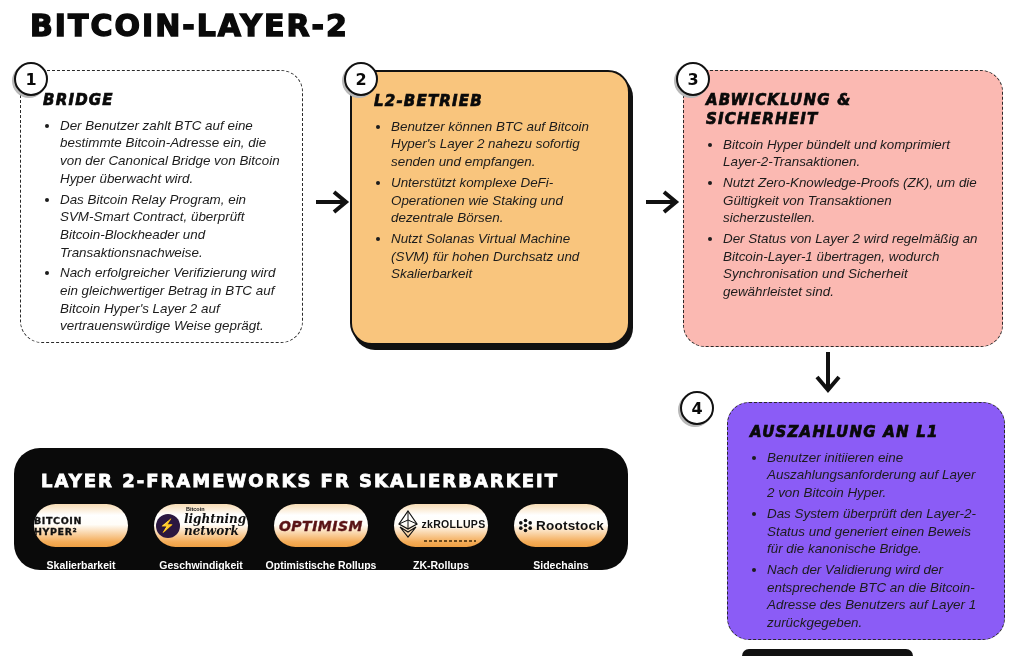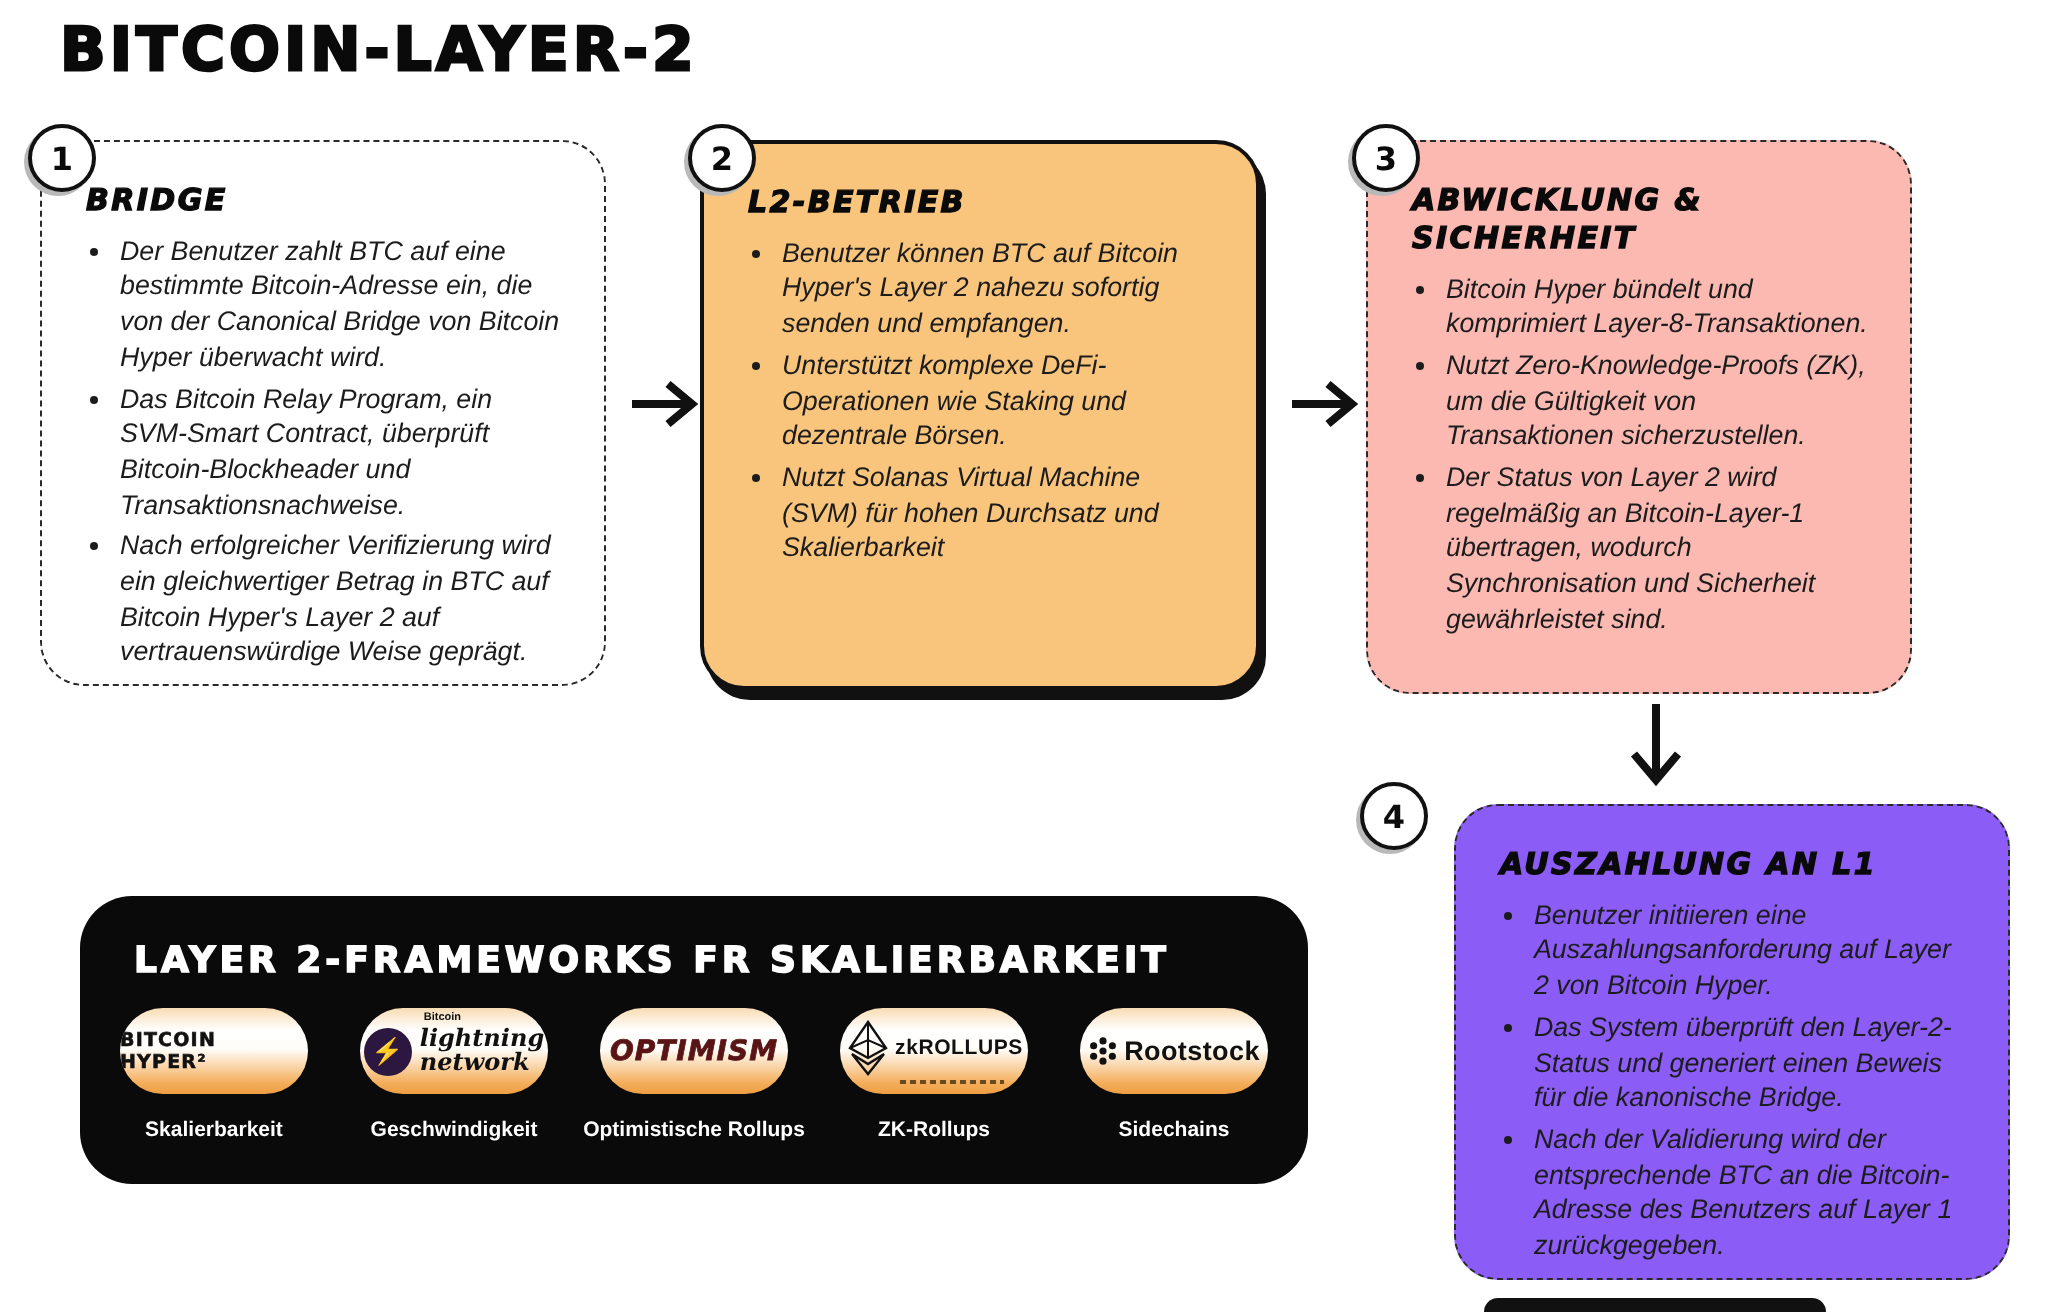--- a/index.html
+++ b/index.html
@@ -28,21 +28,21 @@
   .step-box.solid  { border:2px solid #111; box-shadow:3px 5px 0 #111; }
   .gridbg {
     background-image:
       linear-gradient(rgba(0,0,0,0.055) 1px, transparent 1px),
       linear-gradient(90deg, rgba(0,0,0,0.055) 1px, transparent 1px);
     background-size:46px 46px;
     background-position:8px 10px;
   }
   #box-1 { left:20px;  top:70px;  width:283px; height:273px; background:#ffffff; }
   #box-2 { left:350px; top:70px;  width:280px; height:275px; background:#f9c57d; }
-  #box-3 { left:683px; top:70px;  width:273px; height:277px; background:#fbb9b2; }
+  #box-3 { left:683px; top:70px;  width:320px; height:277px; background:#fbb9b2; }
   #box-4 { left:716px; top:402px; width:278px; height:238px; background:#8b5cf6;margin-left:11px; }
   .step-heading {
     font-size:15px; color:#0a0a0a; letter-spacing:1.2px;
     -webkit-text-stroke:0.7px #0a0a0a;
     margin-bottom:7px; line-height:1.25; max-width:230px;
   }
   .step-bullets { list-style:disc; padding-left:17px; }
   .step-bullets li {
     font-size:13.4px; line-height:1.32; color:#1c1c1c;
     margin-bottom:3px;
@@ -58,21 +58,21 @@
   #badge-1 { left:14px;  top:62px; }
   #badge-2 { left:344px; top:62px; }
   #badge-3 { left:676px; top:62px; }
   #badge-4 { left:680px; top:391px; }
   .arrow { position:absolute; }
   #arrow-1 { left:314px; top:189px; }
   #arrow-2 { left:644px; top:189px; }
   #arrow-3 { left:813px; top:350px; }
 
   #frameworks {
-    position:absolute; left:40px; top:448px; width:614px; height:144px;
+    position:absolute; left:14px; top:448px; width:614px; height:122px;
     background:#0a0a0a; border-radius:26px; padding:22px 26px 0 27px;
   }
   #frameworks-title {
     color:#ffffff; font-size:18px; letter-spacing:2px;
     -webkit-text-stroke:0.8px #ffffff; white-space:nowrap;
   }
   #pill-row {
     position:absolute; left:0; top:56px; width:614px;
     display:flex; justify-content:center; gap:26px;
   }
@@ -157,21 +157,21 @@
 
   <svg class="arrow" id="arrow-2" width="36" height="26" viewBox="0 0 36 26">
     <path d="M2 13 H29" stroke="#111" stroke-width="4" fill="none"></path>
     <path d="M20 3 L32 13 L20 23" stroke="#111" stroke-width="4" fill="none" stroke-linejoin="miter"></path>
   </svg>
 
   <div class="badge" id="badge-3">3</div>
   <div class="step-box dashed gridbg" id="box-3">
     <div class="step-heading display">ABWICKLUNG &amp; SICHERHEIT</div>
     <ul class="step-bullets">
-      <li>Bitcoin Hyper bündelt und komprimiert Layer-8-Transaktionen.</li>
+      <li>Bitcoin Hyper bündelt und komprimiert Layer-2-Transaktionen.</li>
       <li>Nutzt Zero-Knowledge-Proofs (ZK), um die Gültigkeit von Transaktionen sicherzustellen.</li>
       <li>Der Status von Layer 2 wird regelmäßig an Bitcoin-Layer-1 übertragen, wodurch Synchronisation und Sicherheit gewährleistet sind.</li>
     </ul>
   </div>
 
   <svg class="arrow" id="arrow-3" width="30" height="44" viewBox="0 0 30 44">
     <path d="M15 2 V37" stroke="#111" stroke-width="4" fill="none"></path>
     <path d="M4 27 L15 40 L26 27" stroke="#111" stroke-width="4" fill="none" stroke-linejoin="miter"></path>
   </svg>
 

